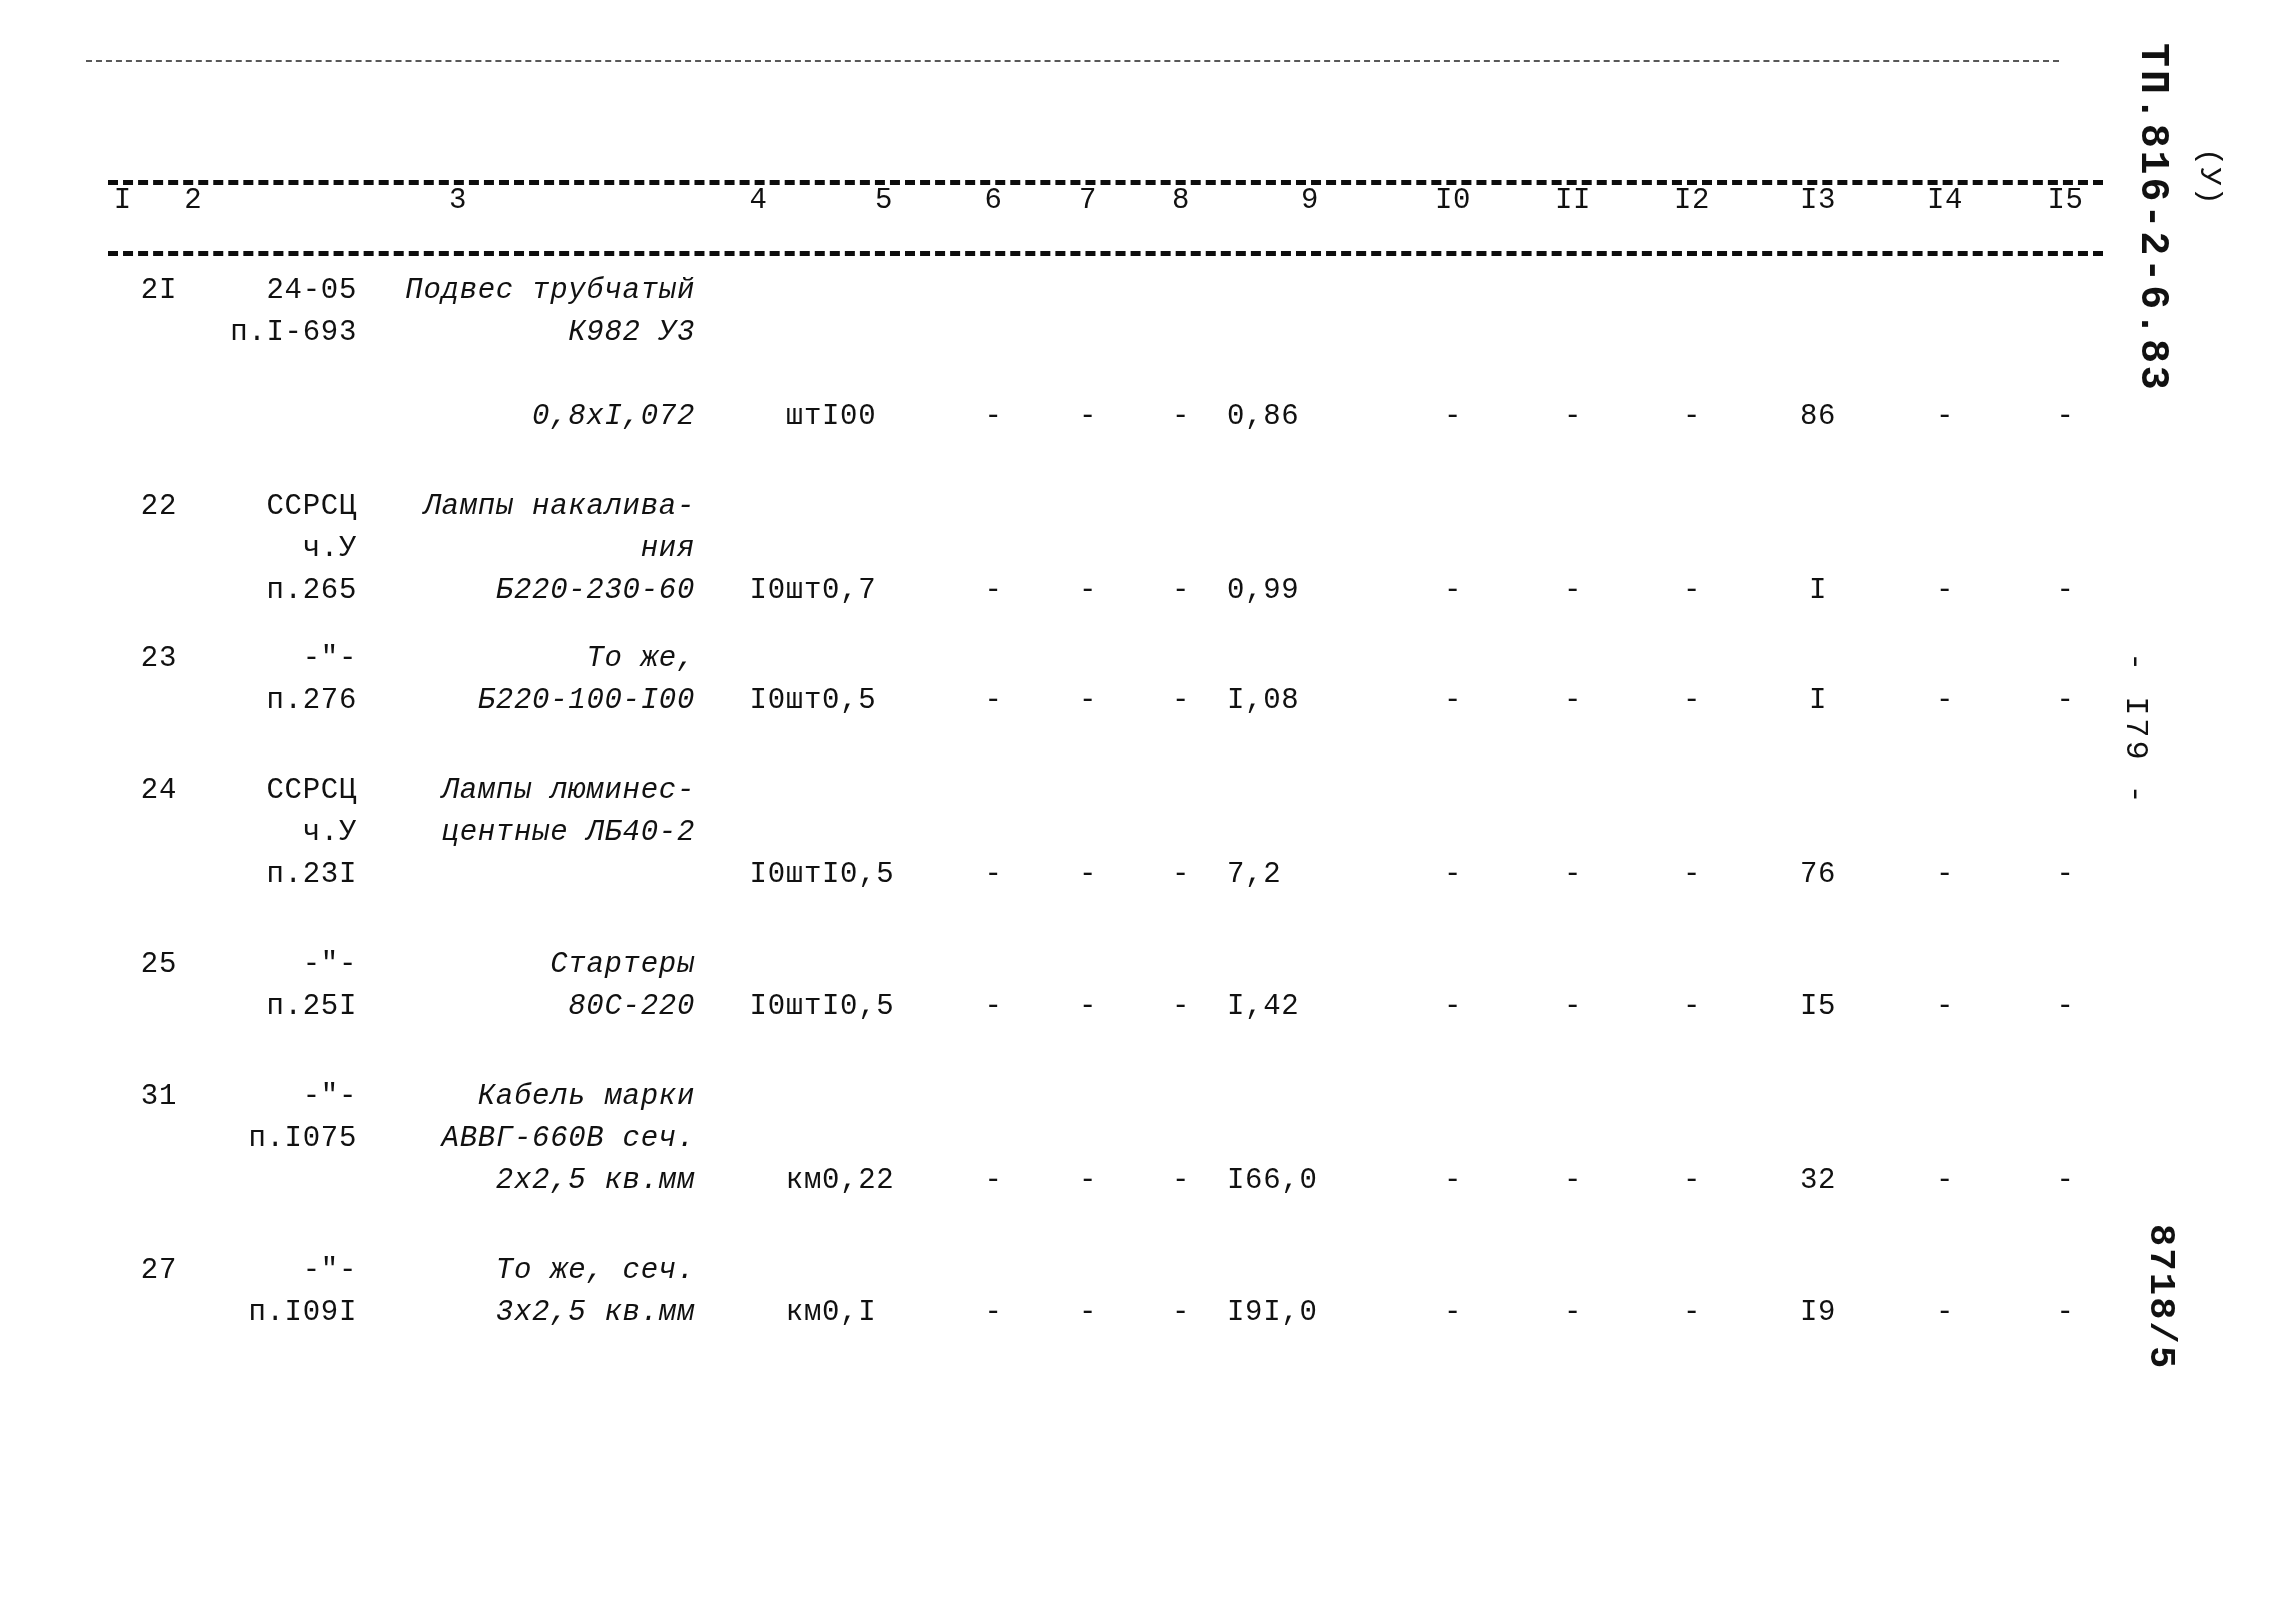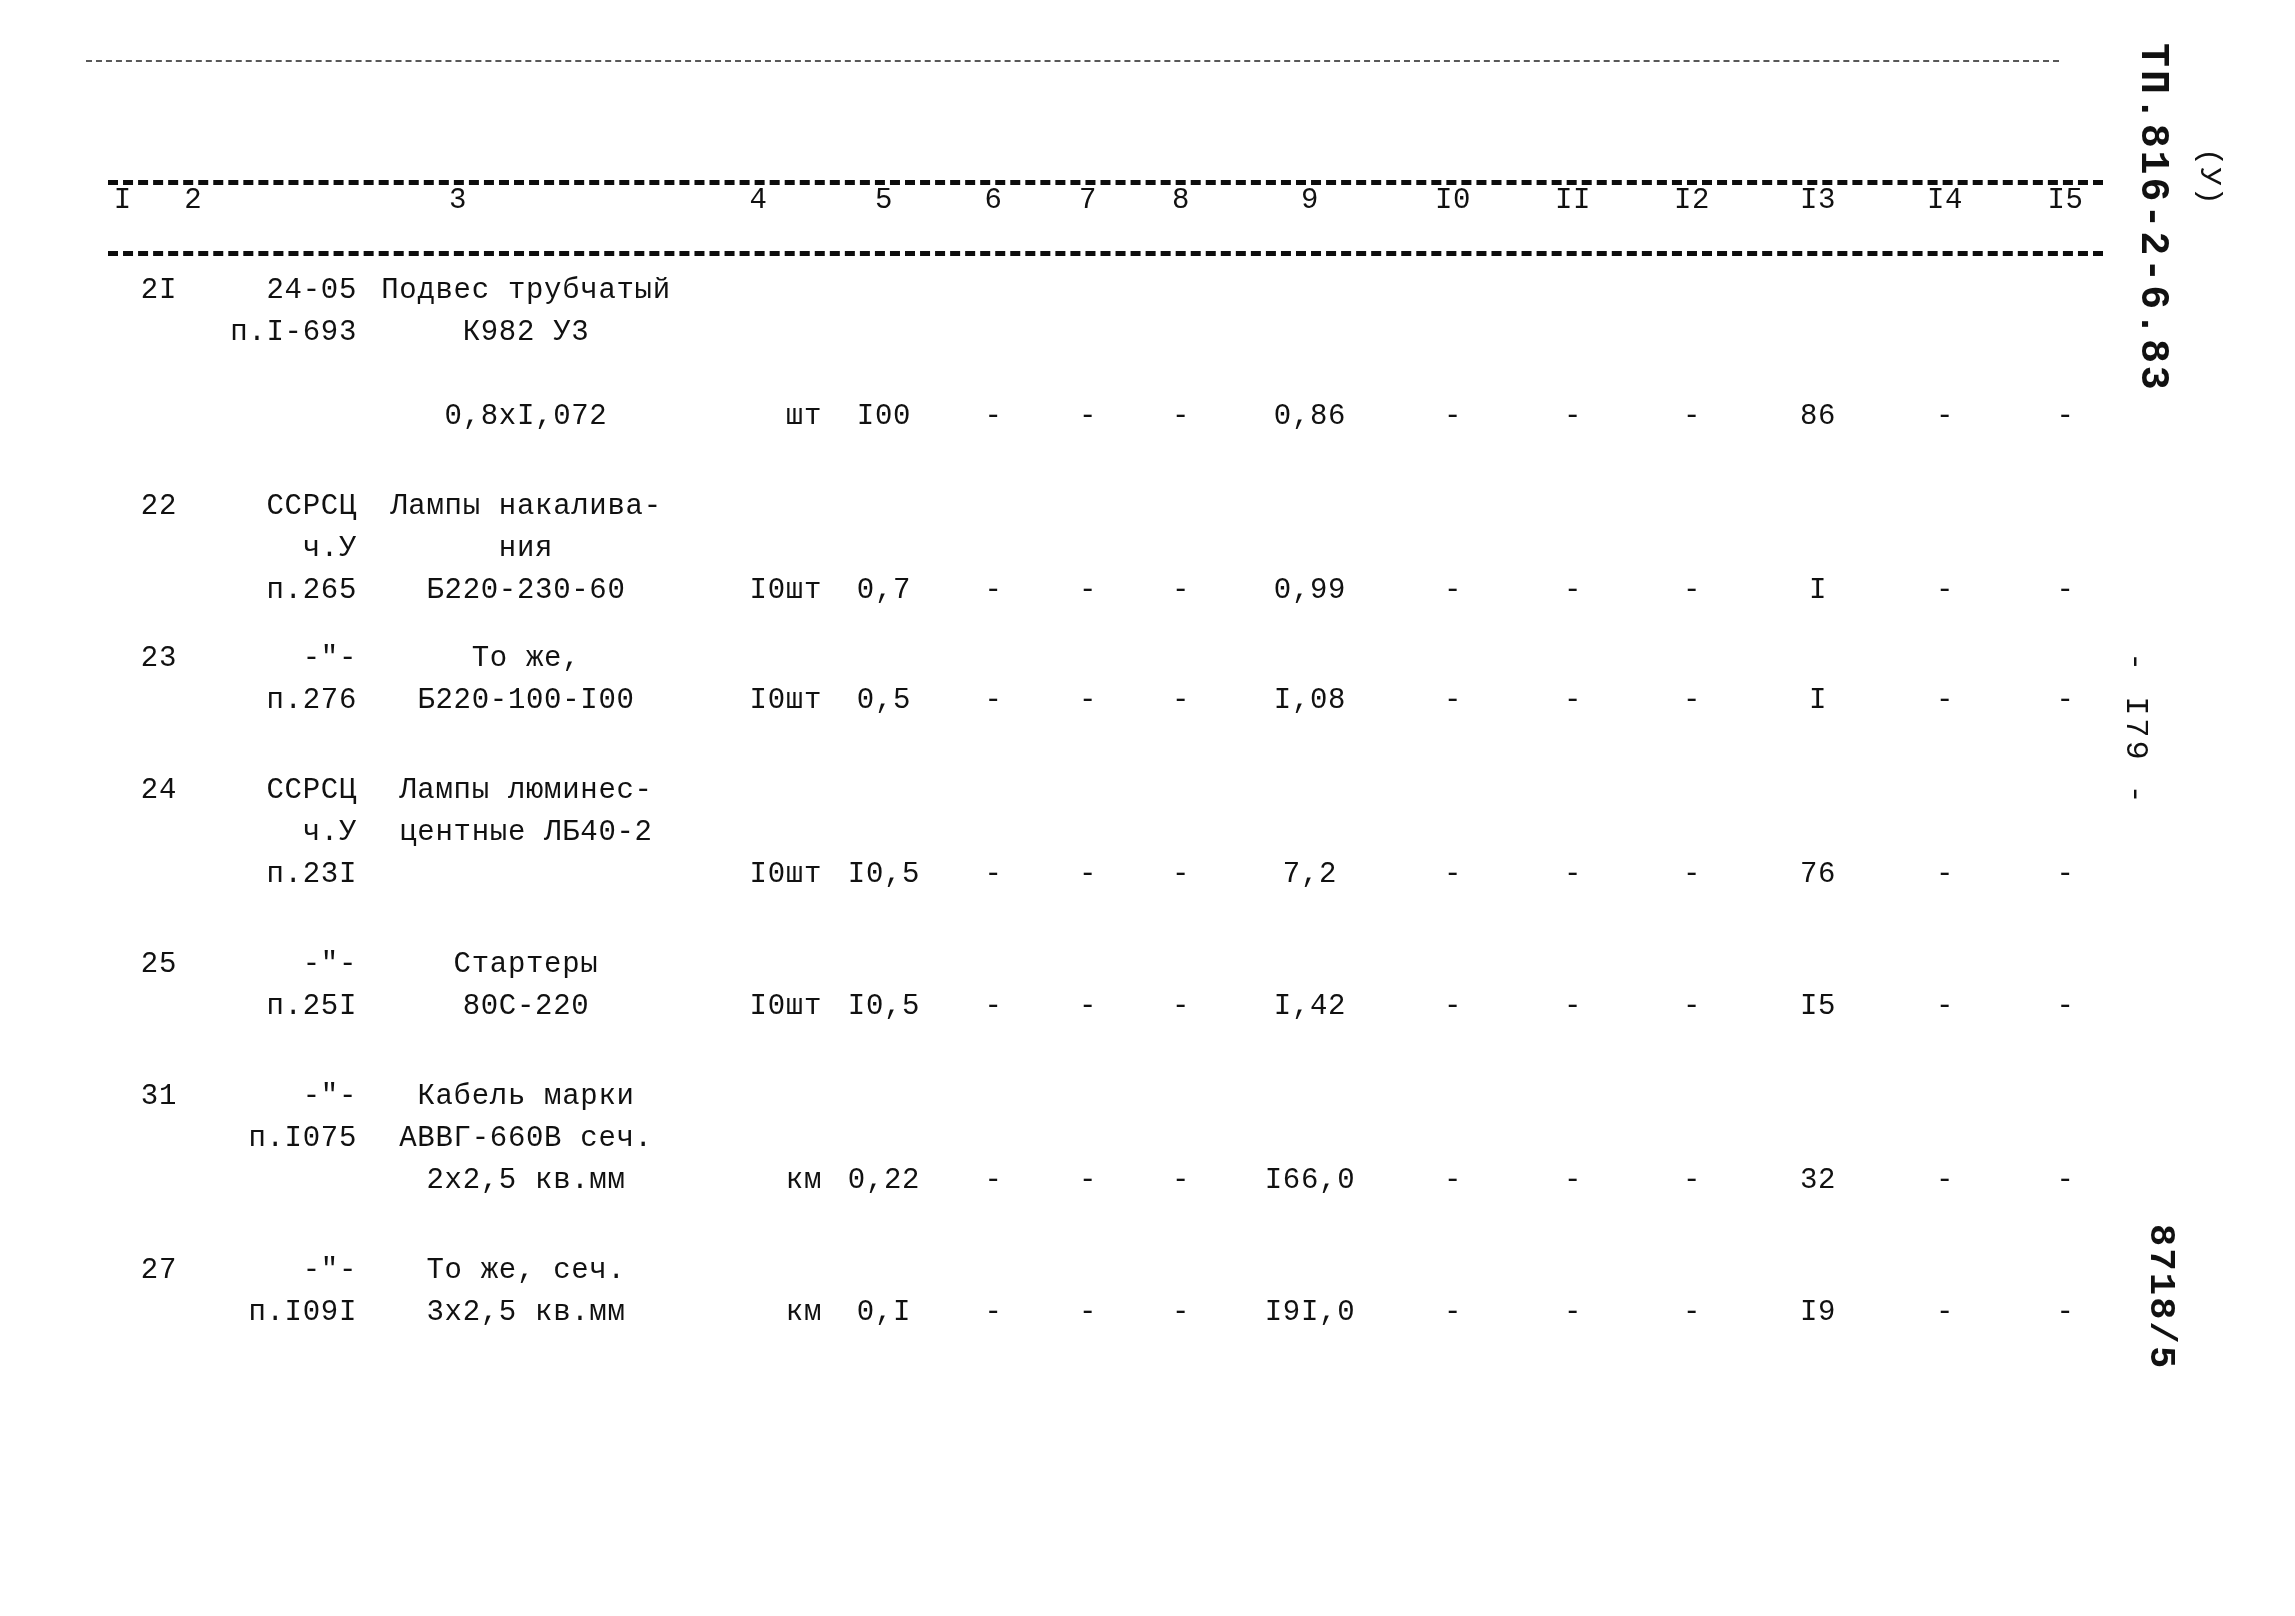--- a/index.html
+++ b/index.html
@@ -75,23 +75,23 @@
     text-align: center;
     font-size: 32px;
     line-height: 53px;
   }
   .hdr td.h1 { text-align: left; padding-left: 5.8px; }
   .hdr td.h2 { text-align: left; padding-left: 7.2px; }
   .hdr td.h3 { text-align: left; padding-left: 92px; }
 
   .num   { text-align: right;  padding-left: 2.9px; }
   .code  { text-align: right;  padding-left: 13px; }
-  .name  { text-align: center;  padding-left: 10px; }
+  .name  { text-align: right;  padding-left: 10px; font-style: italic; }
   .unit  { text-align: right;  padding-left: 17.3px; }
-  .val   { text-align: center;  padding-left: 16px; }
+  .val   { text-align: left;  padding-left: 16px; }
   .ctr   { text-align: center; }
 
   tr.body-row td { padding-top: 0; }
   .spacer td { height: 48px; line-height: 48px; font-size: 0; }
   .spacer-sm td { height: 26px; line-height: 26px; font-size: 0; }
 
   
   .rot {
     position: absolute;
     transform-origin: 0 0;

